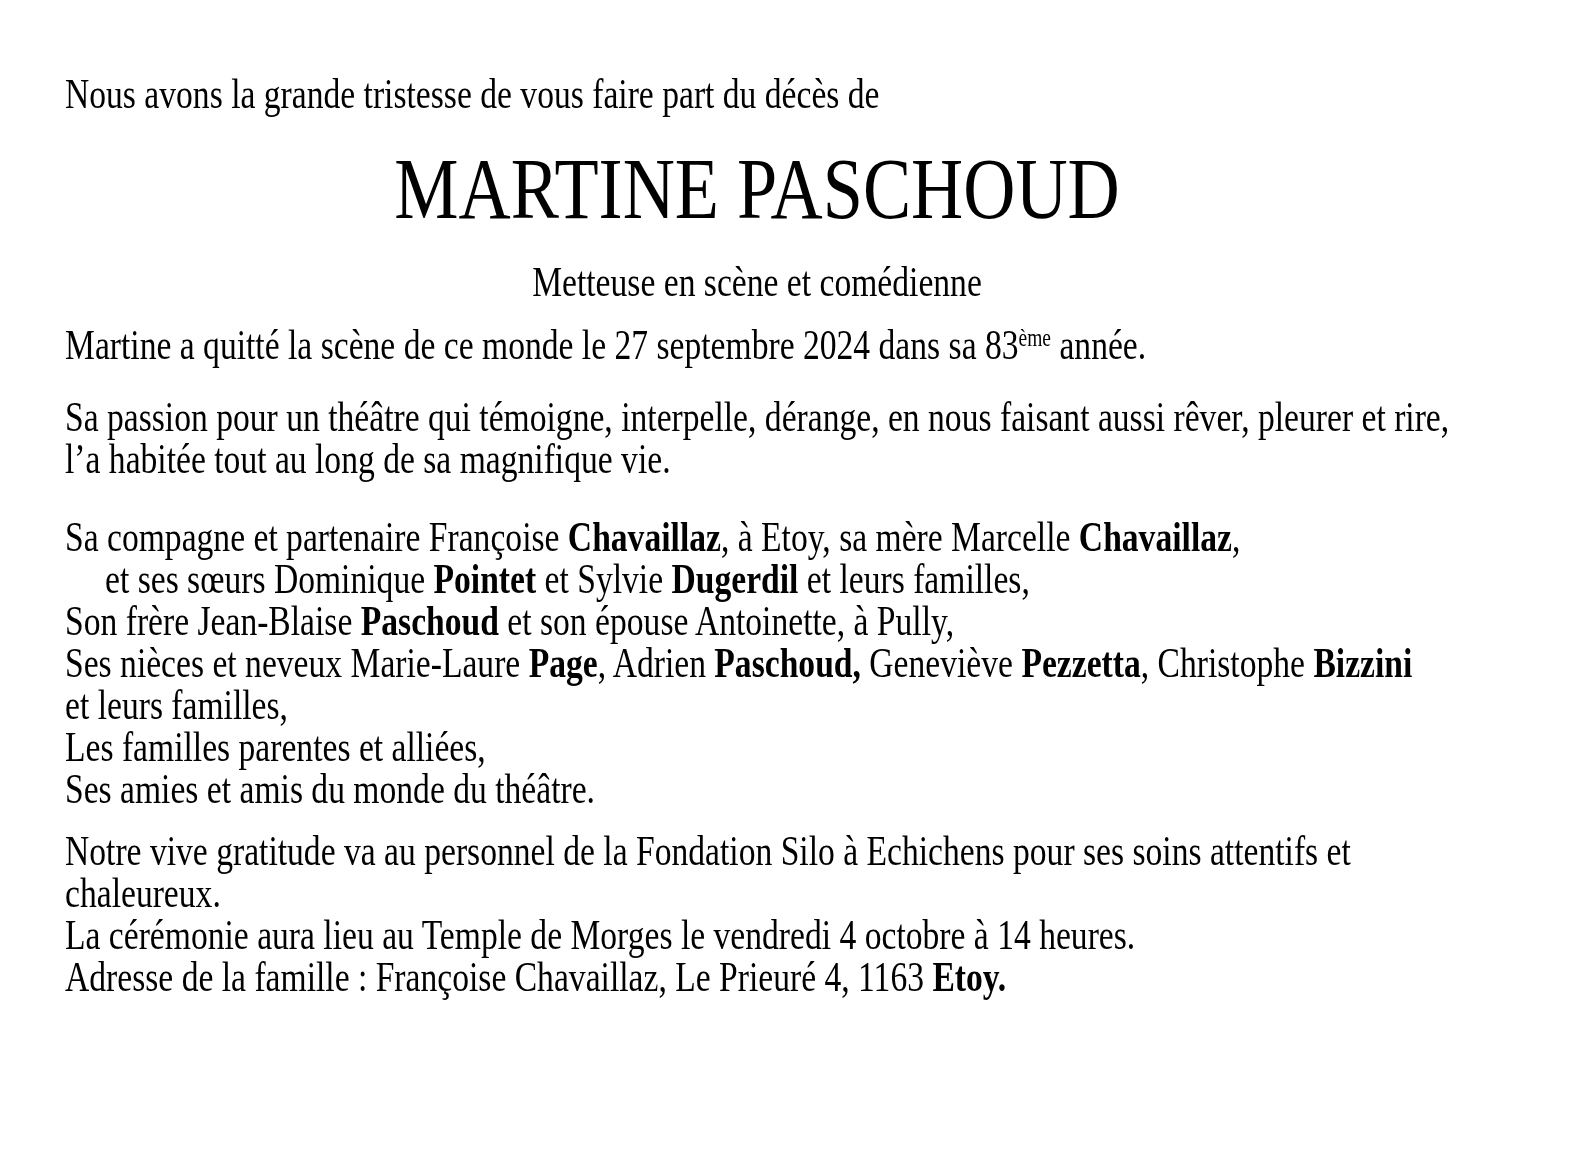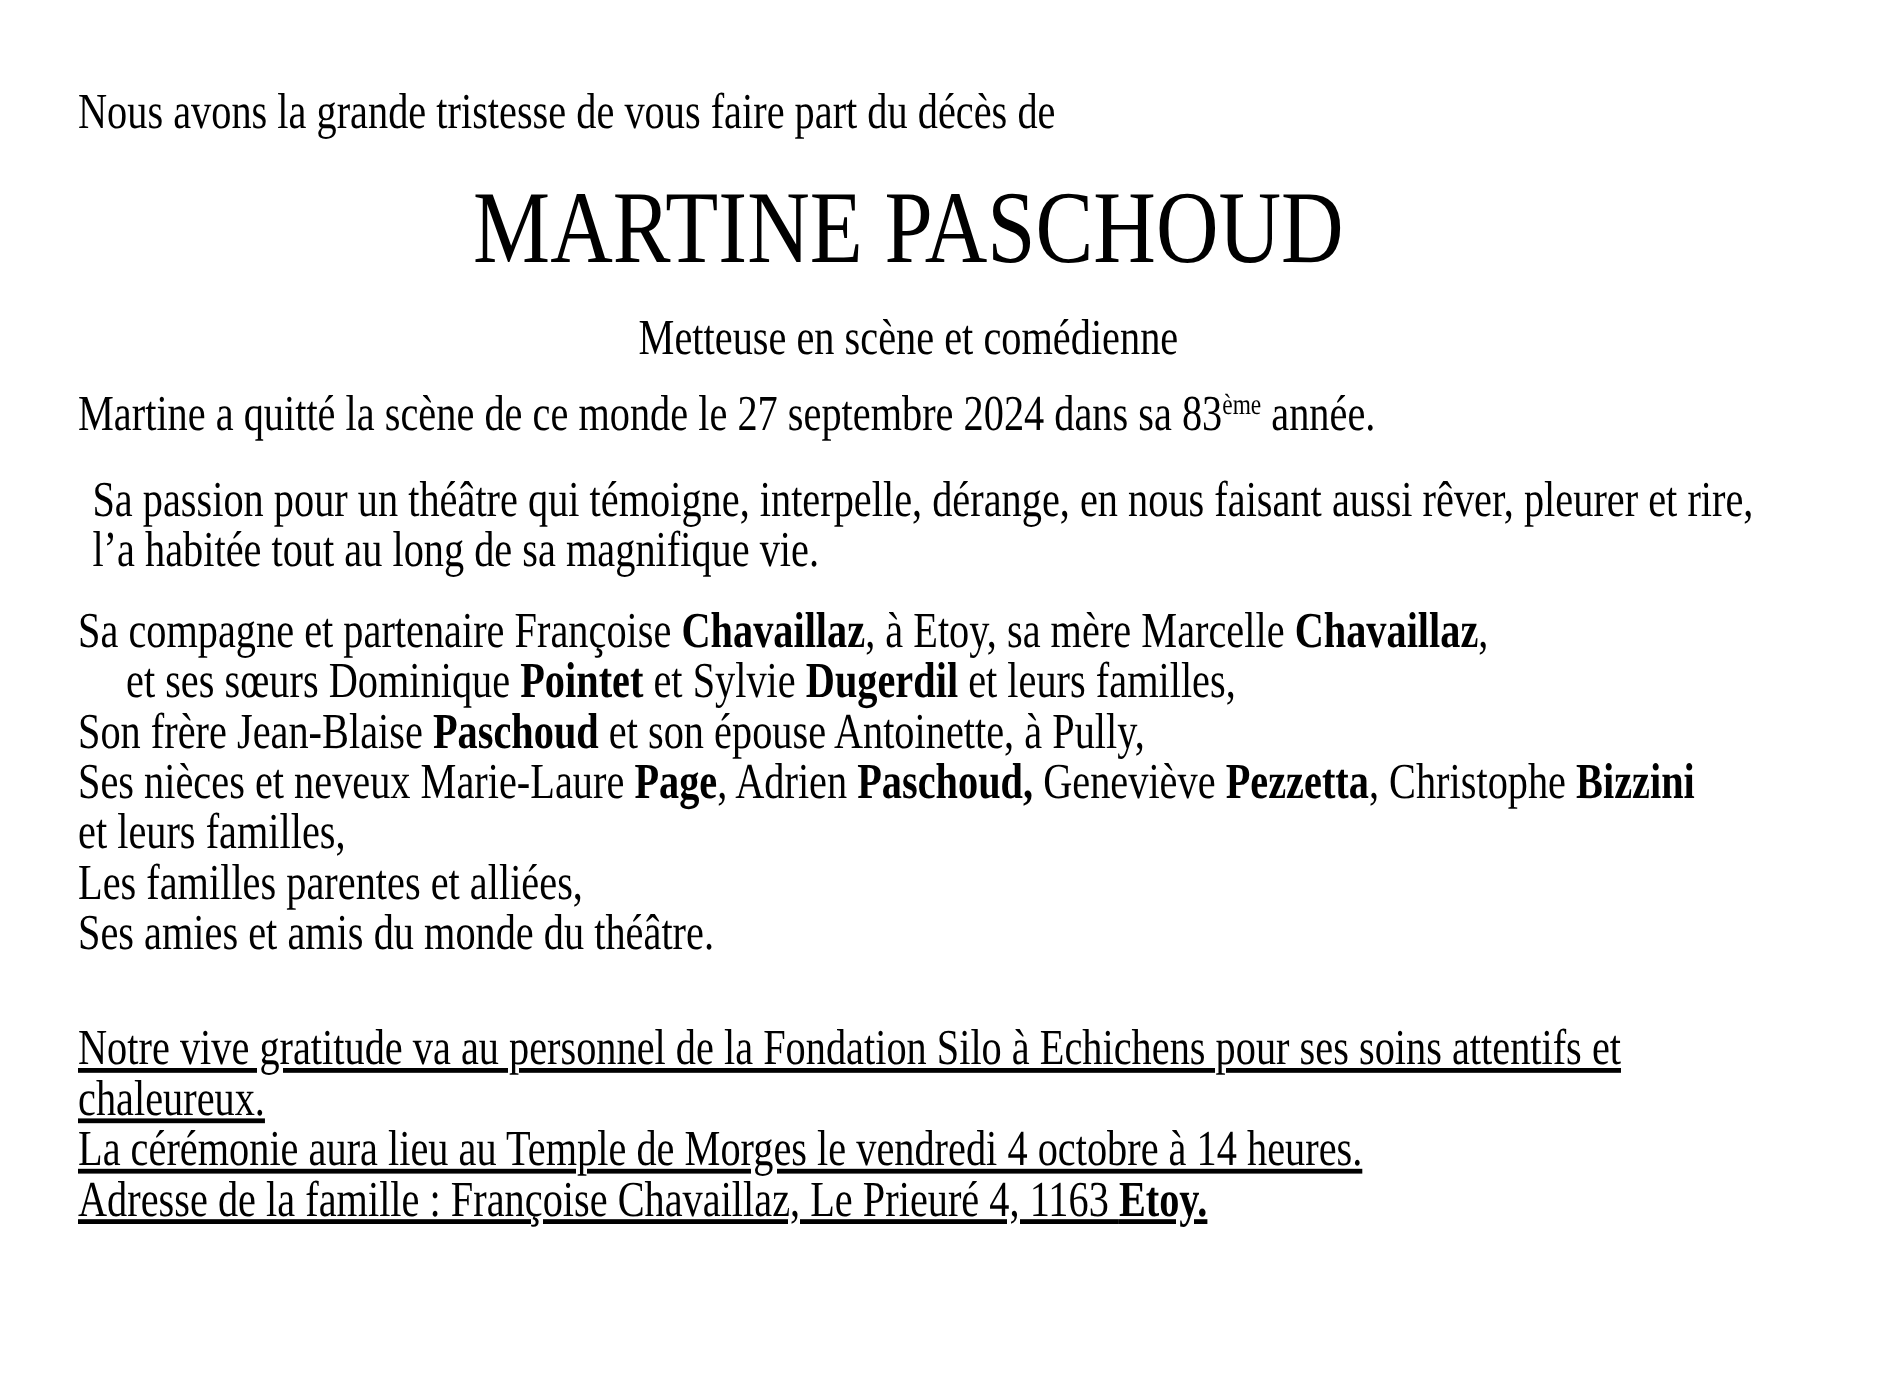--- a/index.html
+++ b/index.html
@@ -36,23 +36,23 @@
     line-height: 90px;
     font-weight: normal;
     margin: 29px 0 0 0;
     transform: scaleX(0.84);
     transform-origin: center top;
     white-space: nowrap;
     text-align: center;
   }
   .subtitle { margin-top: 27px; }
   .death    { margin-top: 21px; }
-  .passion  { margin-top: 30px; margin-left: 12px; }
-  .family   { margin-top: 25px; }
-  .closing  { margin-top: 54px; text-decoration: underline; }
+  .passion  { margin-top: 30px; }
+  .family   { margin-top: 36px; }
+  .closing  { margin-top: 20px; }
   .family .line.indent { margin-left: 40px; }
   b { font-weight: bold; }
   sup {
     font-size: 0.58em;
     line-height: 0;
     vertical-align: 0.55em;
   }
 </style>
 </head>
 <body>

